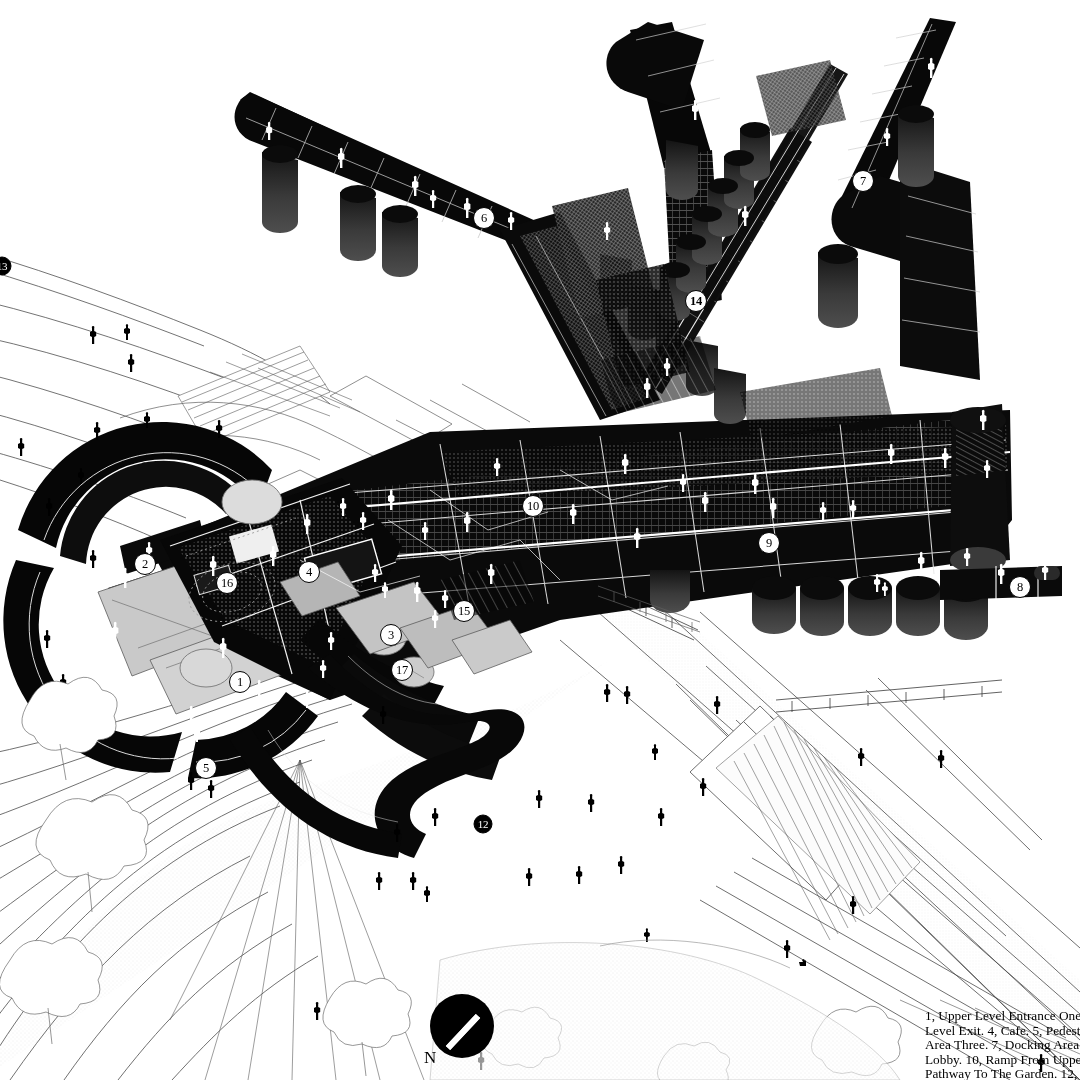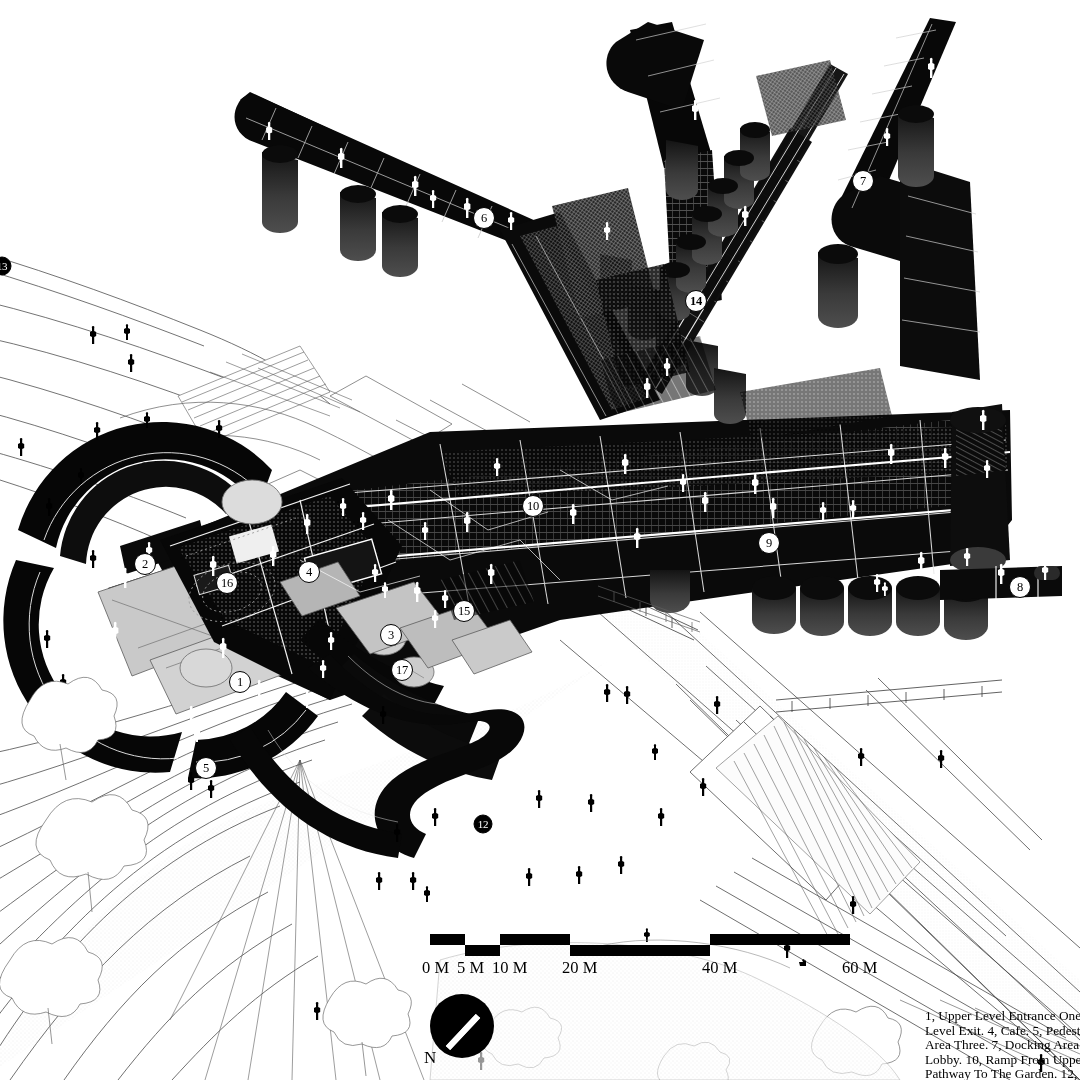--- a/index.html
+++ b/index.html
@@ -957,37 +957,20 @@
       <div class="marker light" style="left: 769px; top: 543px;">9</div>
       <div class="marker light" style="left: 533px; top: 506px;">10</div>
       <div class="marker dark small" style="left: 483px; top: 824px;">12</div>
       <div class="marker dark small" style="left: 2px; top: 266px;">13</div>
       <div class="marker light" style="left: 696px; top: 301px; font-weight: bold;">14</div>
       <div class="marker light" style="left: 464px; top: 611px;">15</div>
       <div class="marker light" style="left: 227px; top: 583px;">16</div>
       <div class="marker light" style="left: 366px; top: 670px; margin-left: 36px;">17</div>
     </div>
 
-  <div id="scalebar">
-    <div class="sb-rows" id="sb-rows">
-        <div class="sb-seg" style="left: 0px; width: 35px; top: 0px;"></div>
-        <div class="sb-seg" style="left: 35px; width: 35px; top: 11px;"></div>
-        <div class="sb-seg" style="left: 70px; width: 70px; top: 0px;"></div>
-        <div class="sb-seg" style="left: 140px; width: 140px; top: 11px;"></div>
-        <div class="sb-seg" style="left: 280px; width: 140px; top: 0px;"></div>
-      </div>
-    <div class="sb-labels" id="sb-labels">
-        <div class="sb-label" style="left: -8px;">0 M</div>
-        <div class="sb-label" style="left: 27px;">5 M</div>
-        <div class="sb-label" style="left: 62px;">10 M</div>
-        <div class="sb-label" style="left: 132px;">20 M</div>
-        <div class="sb-label" style="left: 272px;">40 M</div>
-        <div class="sb-label" style="left: 412px;">60 M</div>
-      </div>
-  </div>
 
   <div id="compass">
     <div id="compass-disc"></div>
     <svg id="compass-needle" viewBox="0 0 48 48">
       <path d="M 40 8 L 10 40" stroke="#ffffff" stroke-width="6" stroke-linecap="butt"></path>
       <path d="M 40 8 L 10 40" stroke="#ffffff" stroke-width="6"></path>
     </svg>
     <div id="compass-label">N</div>
   </div>
 

